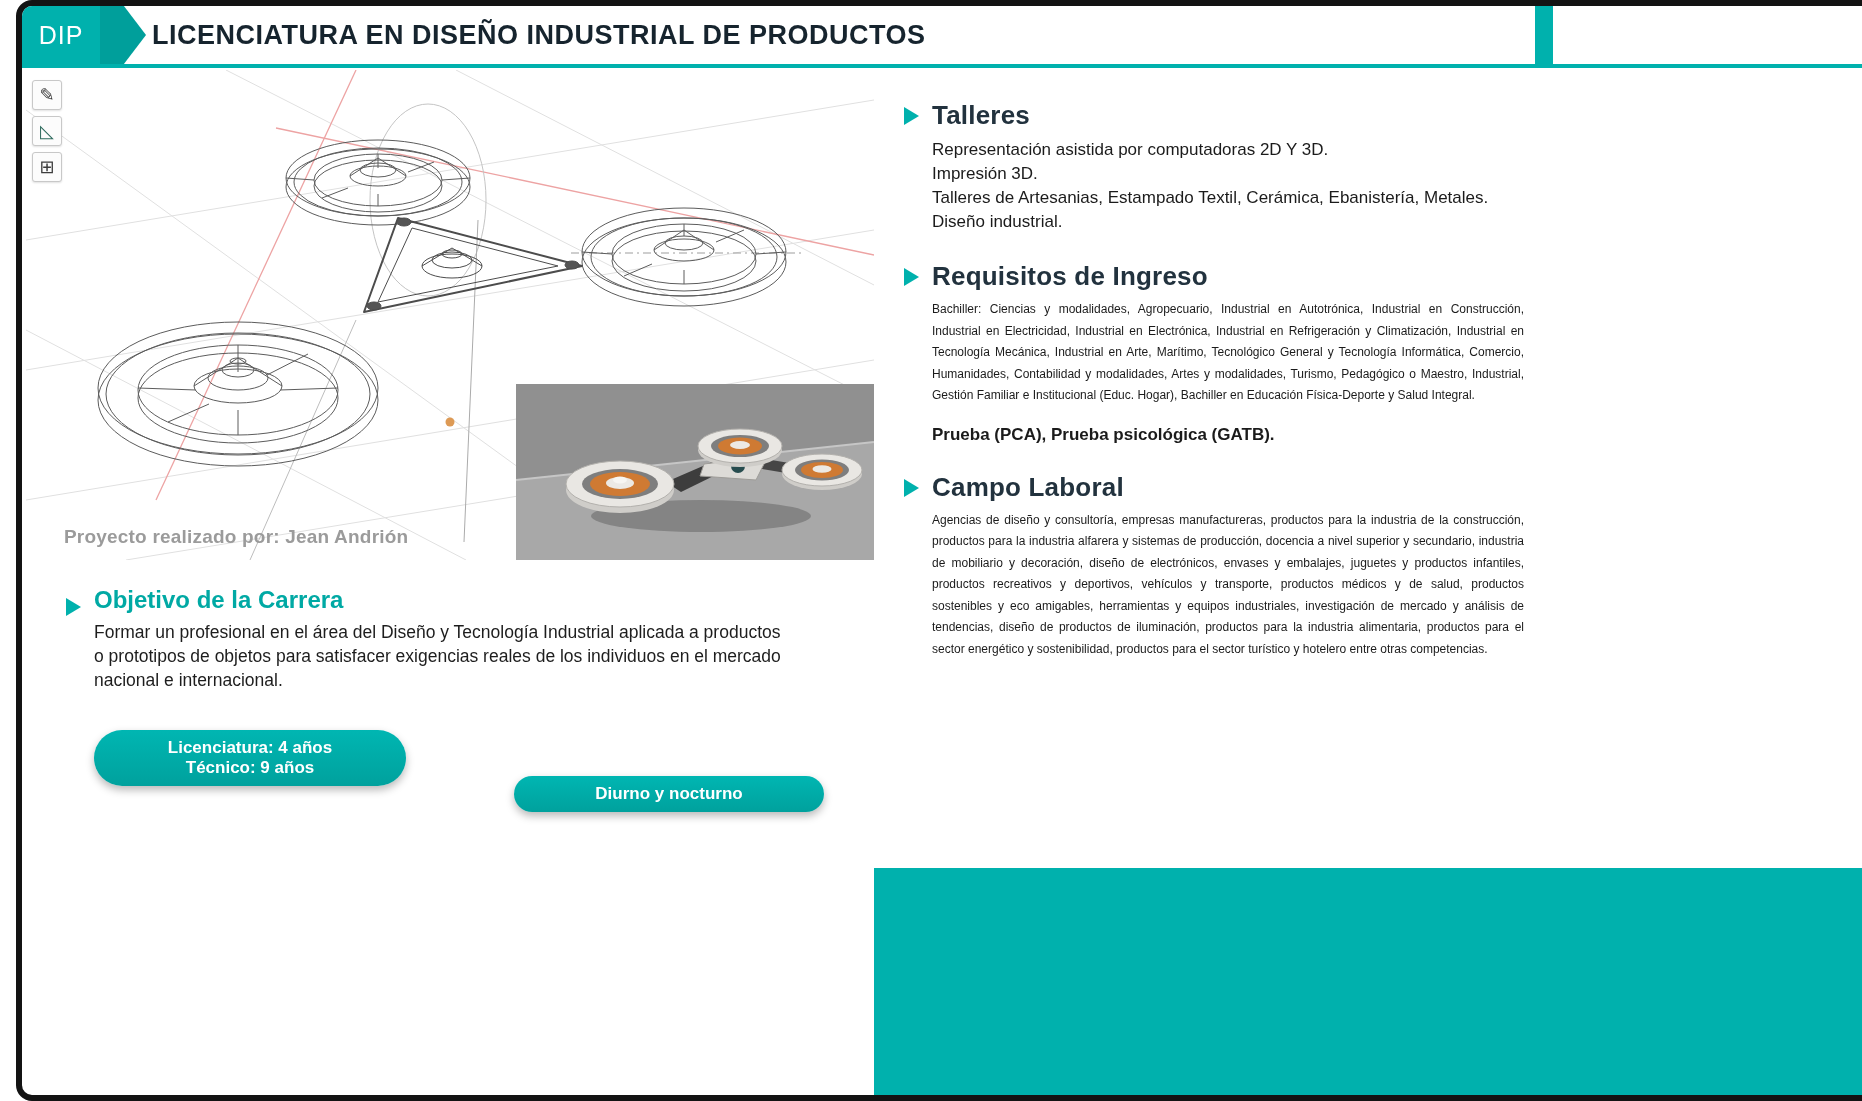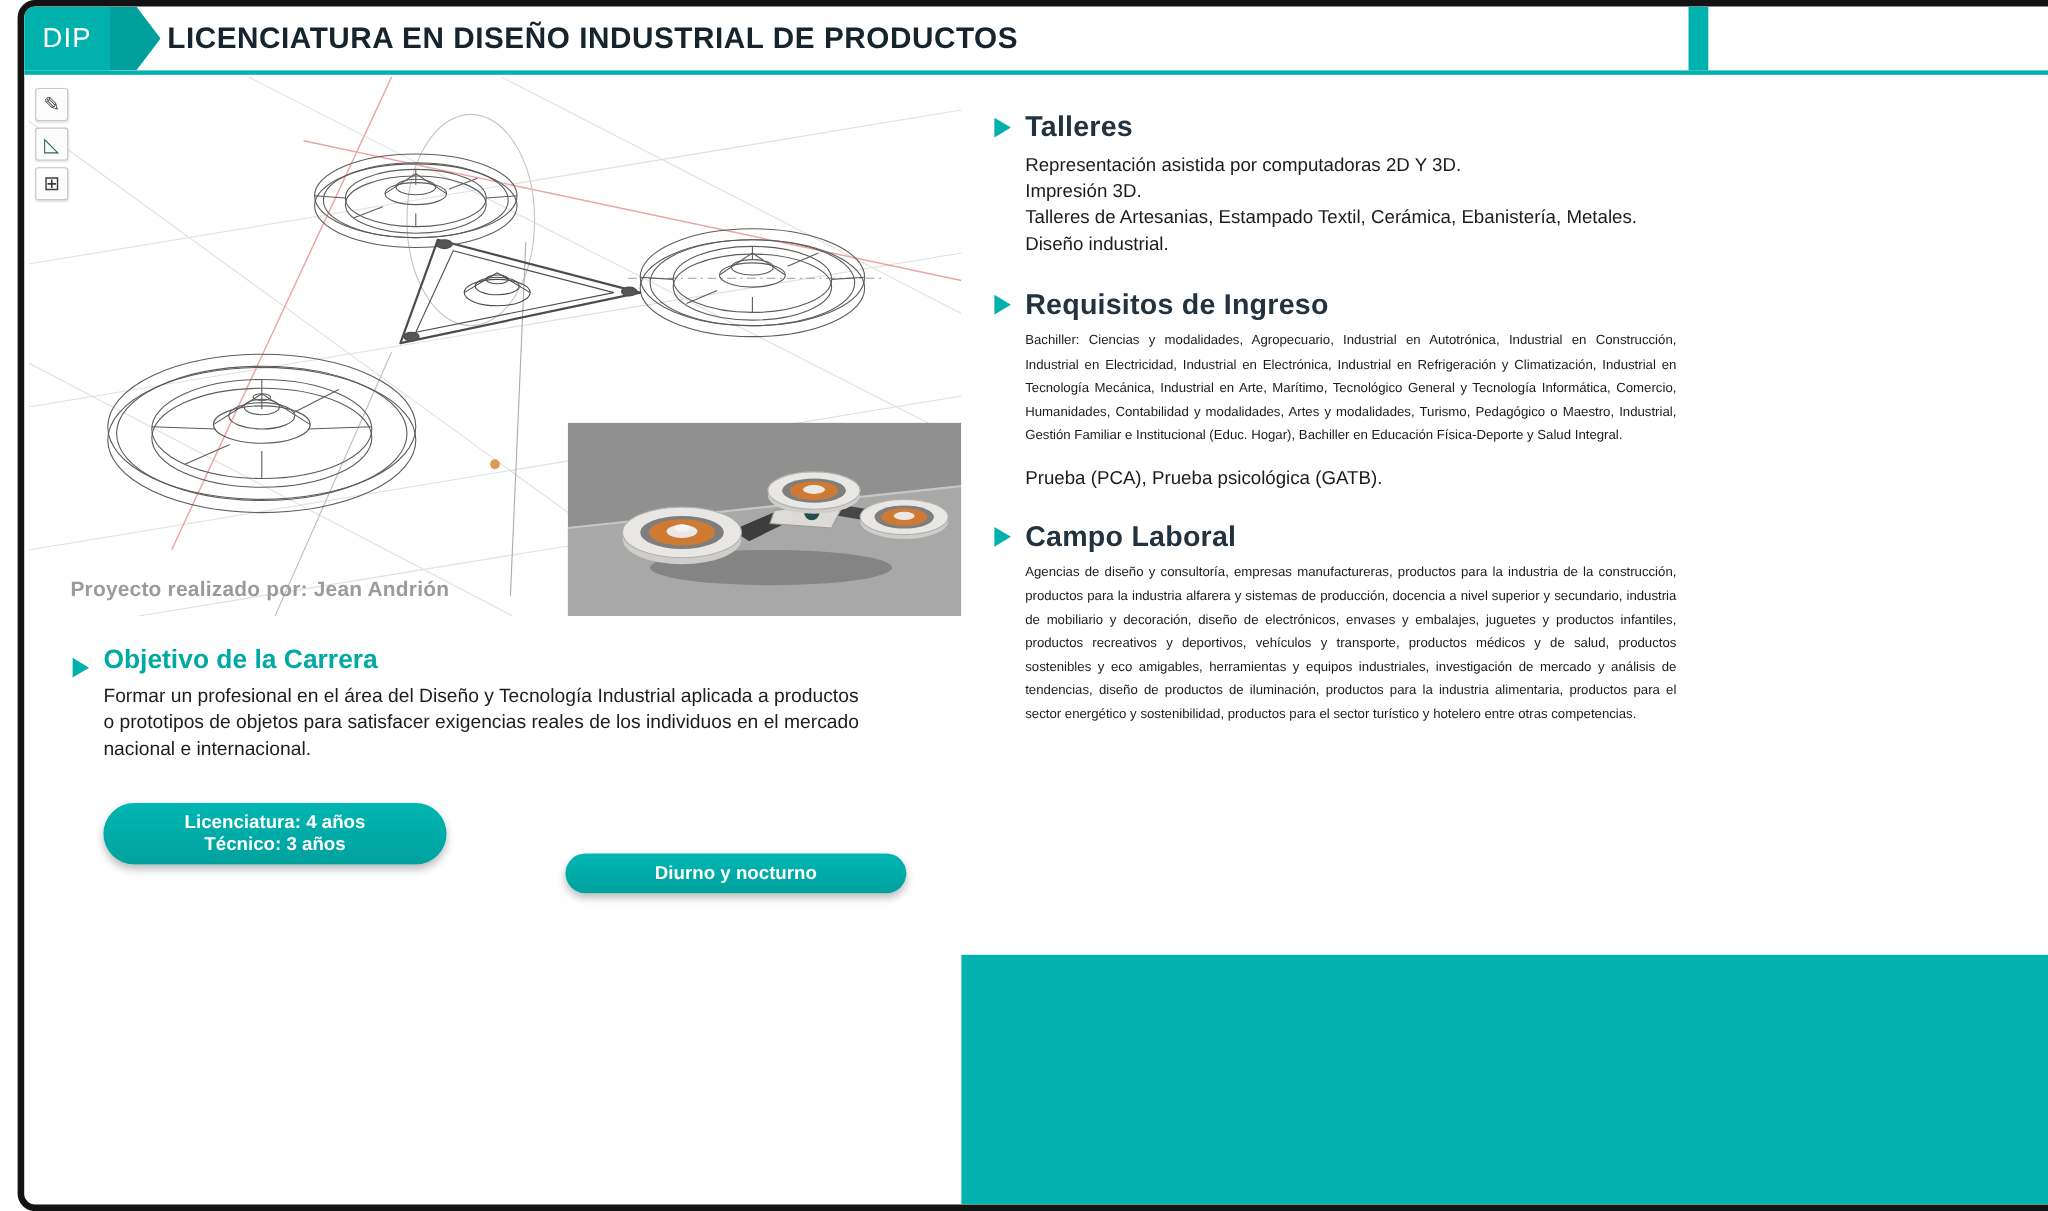--- a/index.html
+++ b/index.html
@@ -71,21 +71,21 @@
   .pill-duration{left:72px;top:724px;width:312px;height:56px;}
   .pill-schedule{left:492px;top:770px;width:310px;height:36px;}
   
   .rcol{position:absolute;left:882px;top:94px;width:620px;}
   .rsec{position:relative;padding-left:28px;}
   .rsec + .rsec{margin-top:27px;}
   .rsec h2{margin:0 0 7px 0;font-size:26px;font-weight:bold;color:#22323e;letter-spacing:0.2px;}
   .rsec .bullet{position:absolute;left:0;top:7px;}
   .rlist div{font-size:17px;line-height:24px;color:#1b1b1b;}
   .rpara{margin:0;font-size:12px;line-height:21.5px;color:#1b1b1b;text-align:justify;}
-  .rnote{margin:18px 0 0 0;font-size:17px;color:#1b1b1b;}
+  .rnote{margin:18px 0 0 0;font-size:17px;color:#1b1b1b;font-weight:bold;}
   
   .bottom-accent{position:absolute;left:852px;top:862px;right:0;bottom:0;background:#00b1ad;}
 </style>
 </head>
 <body>
 
 <div class="page">
 
   <div class="dip-badge">DIP</div>
   <div class="header-arrow"></div>
@@ -216,21 +216,21 @@
       </svg>
     </div>
   </section>
 
   <div class="bullet obj-bullet"></div>
   <h2 class="obj-heading">Objetivo de la Carrera</h2>
   <p class="obj-body">Formar un profesional en el área del Diseño y Tecnología Industrial aplicada a productos o prototipos de objetos para satisfacer exigencias reales de los individuos en el mercado nacional e internacional.</p>
 
   <button class="pill pill-duration">
     <span>Licenciatura: 4 años</span>
-    <span>Técnico: 3 años</span>
+    <span>Técnico: 9 años</span>
   </button>
   <button class="pill pill-schedule">
     <span>Diurno y nocturno</span>
   </button>
 
   <aside class="rcol">
 
     <div class="rsec">
       <div class="bullet"></div>
       <h2>Talleres</h2>

